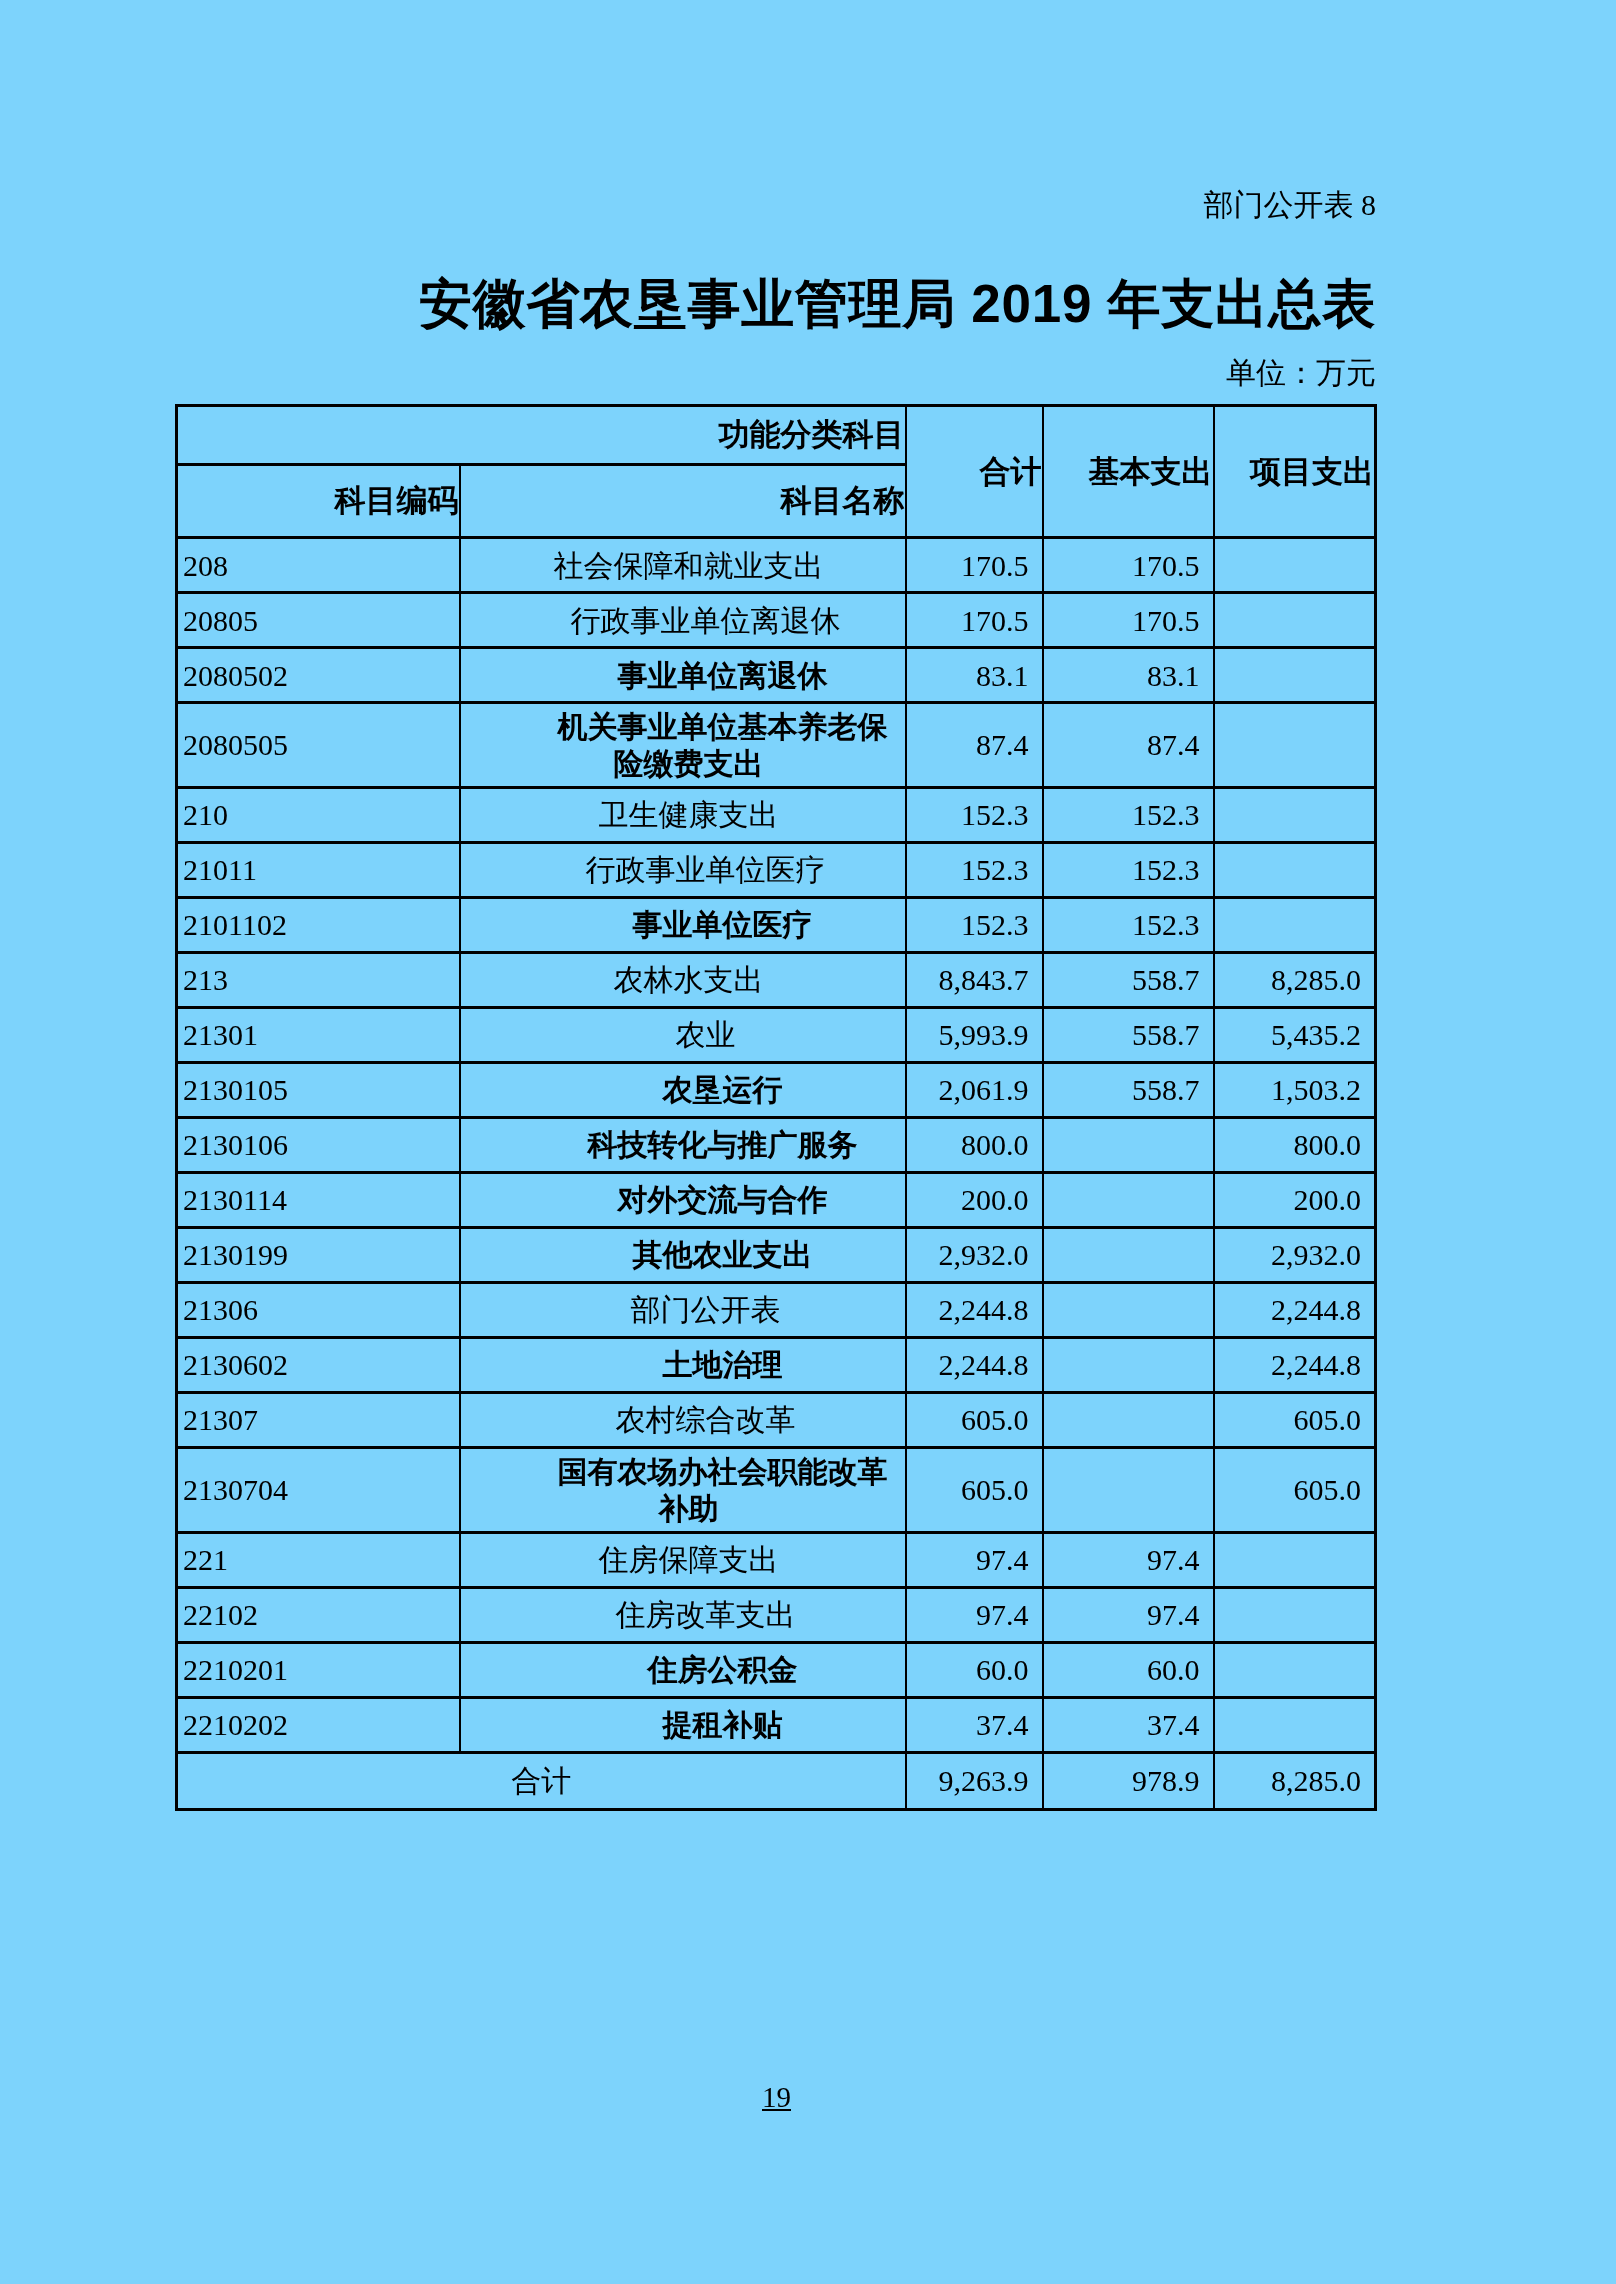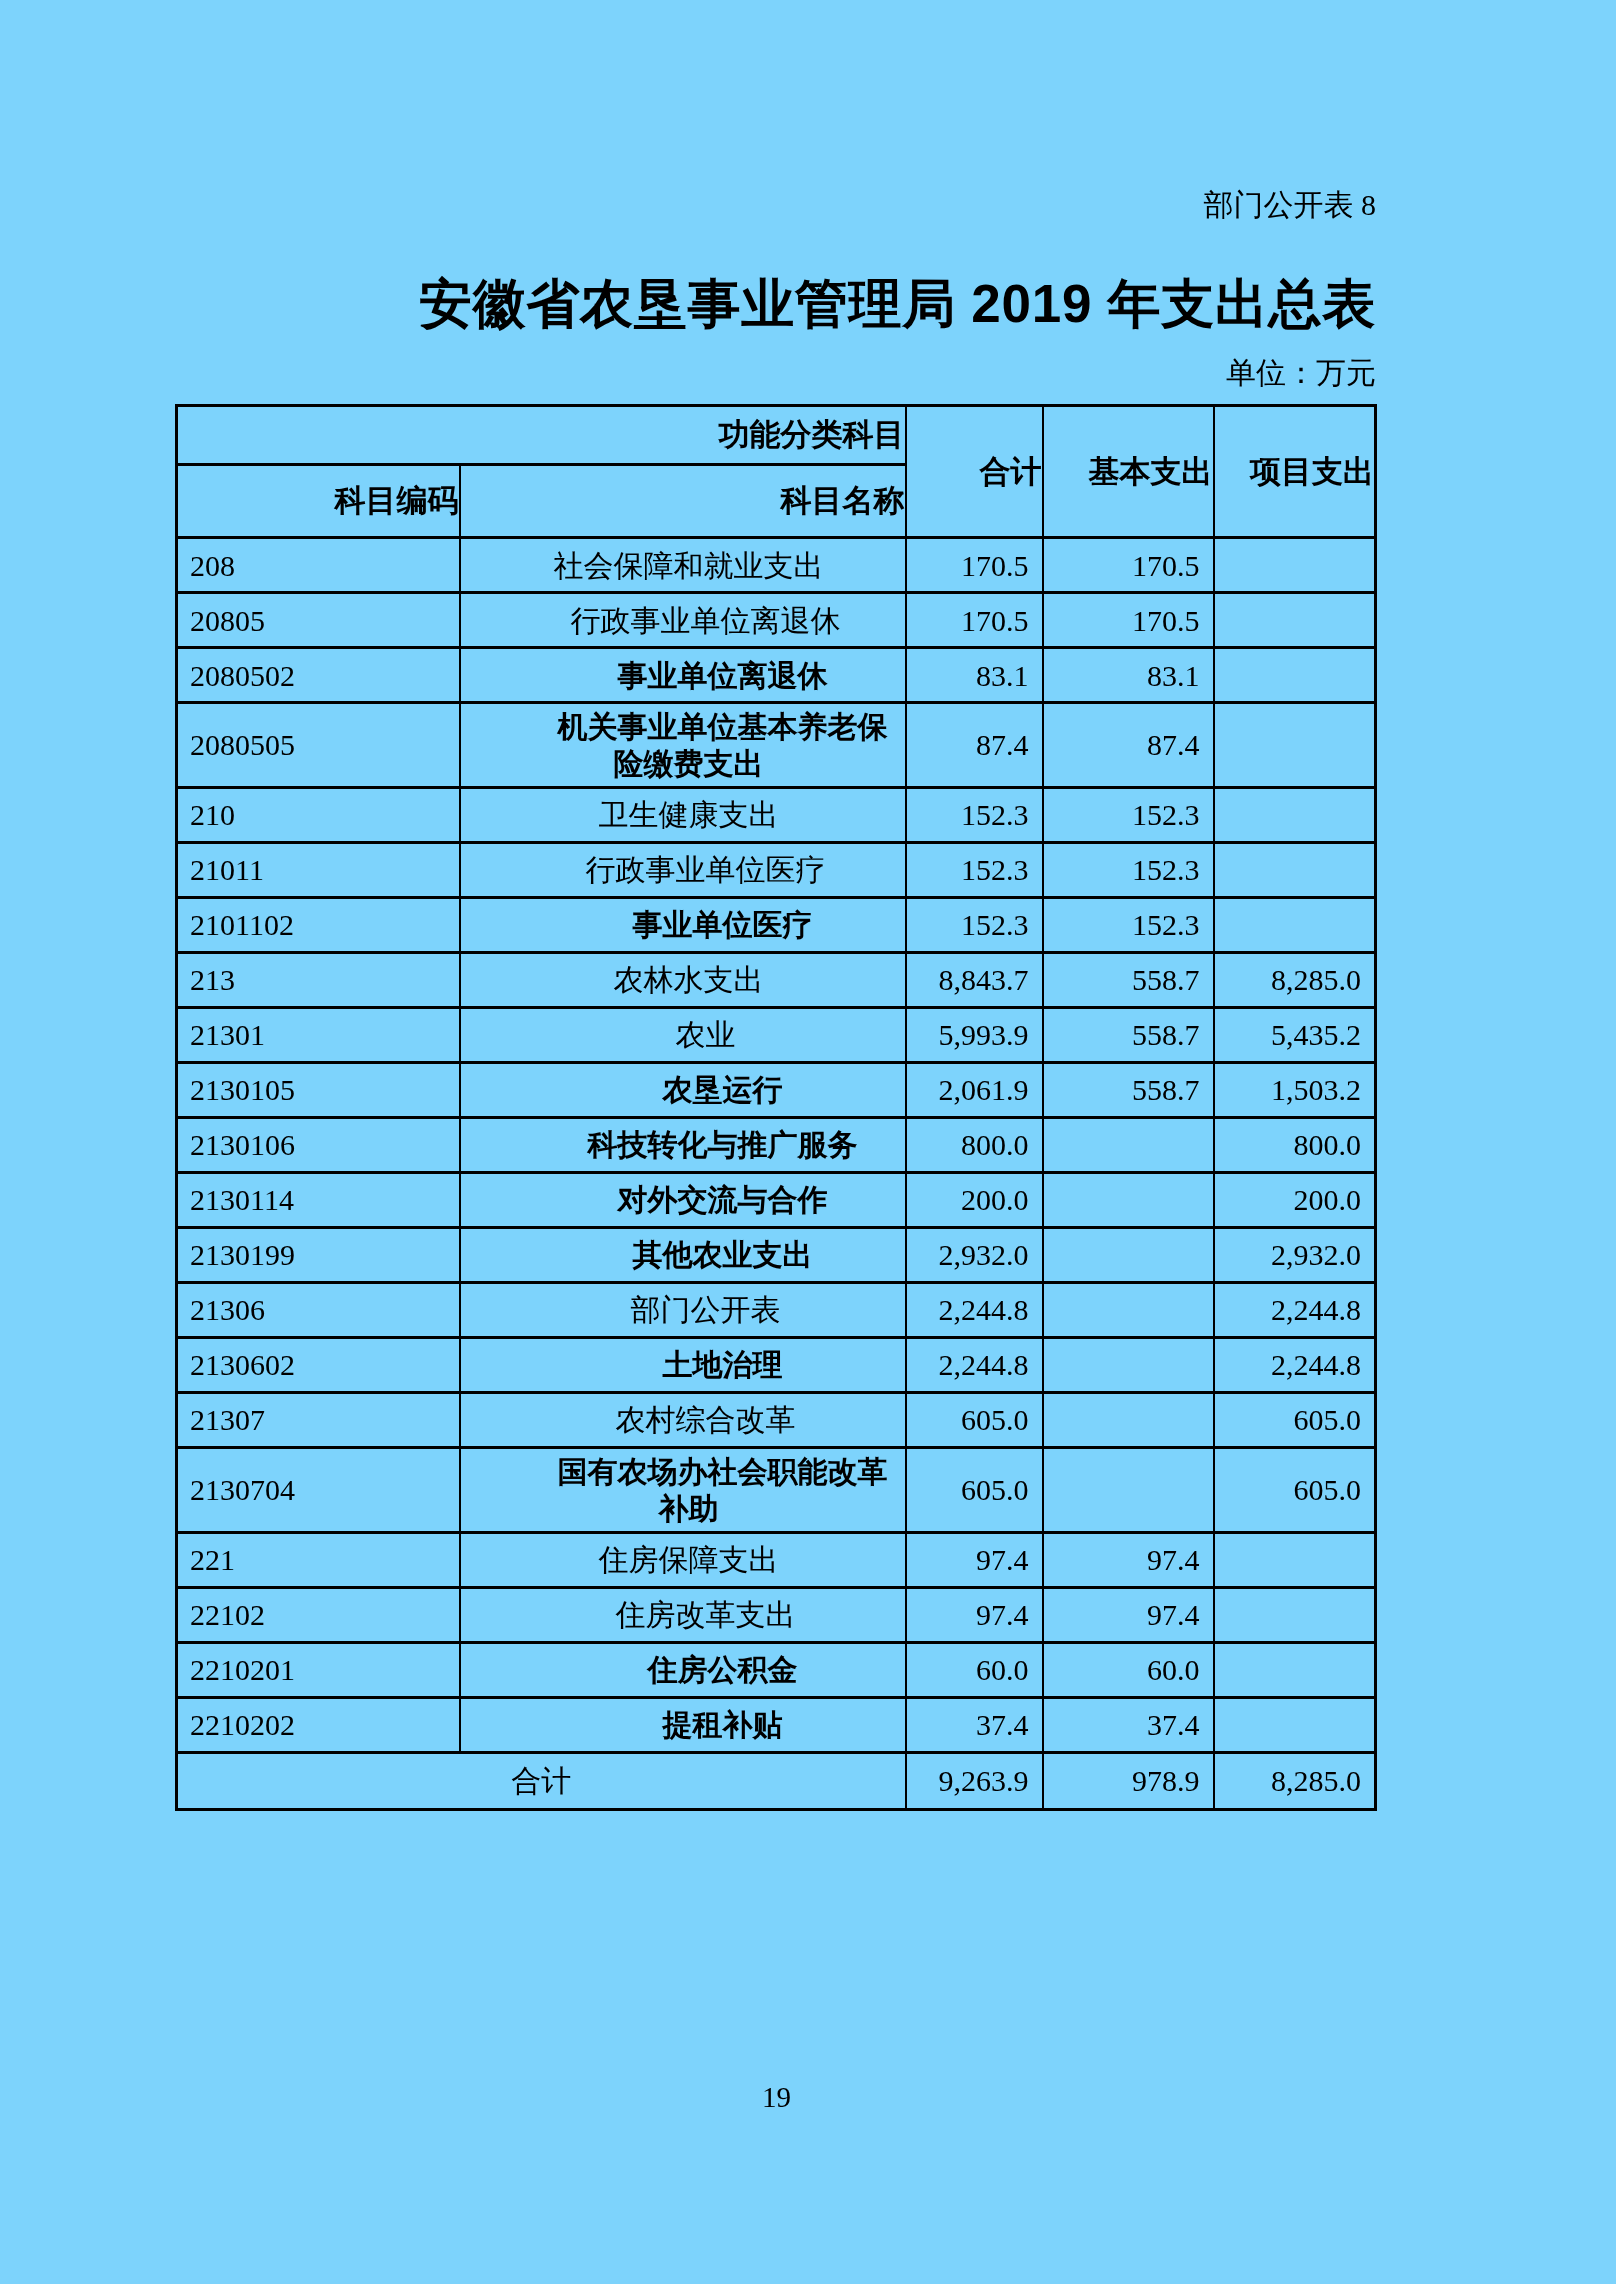--- a/index.html
+++ b/index.html
@@ -65,33 +65,34 @@
   }
   thead tr.h1 { height: 59px; }
   thead tr.h2 { height: 73px; margin-left: 27px; }
   tbody tr { height: 55px; }
   tfoot tr { height: 57px; }
   td {
     font-family: "Liberation Serif", serif;
     font-size: 30px;
     line-height: 37px;
   }
-  td.code { text-align: left; padding-left: 12px; }
+  td.code { text-align: left; padding-left: 5px; }
   td.name { text-align: center; padding-left: 17px; padding-right: 5.2px; padding-top: 3.9px; padding-bottom: 3.9px; }
   td.name.ind-1 { text-indent: 34px; }
   td.name.ind-2 { text-indent: 68px; font-weight: bold; }
   td.num { text-align: right; padding-right: 13px; }
   tfoot td.lab { text-align: center; }
   .page-number {
     position: absolute;
     top: 2081px;
     left: 177px;
     width: 1199px;
     text-align: center;
     font-size: 29px;
+    text-decoration: underline;
   }
 </style>
 </head>
 <body>
 
 <div class="page">
 
   <div class="doc-label">部门公开表 8</div>
 
   <h1 class="title">安徽省农垦事业管理局 2019 年支出总表</h1>

